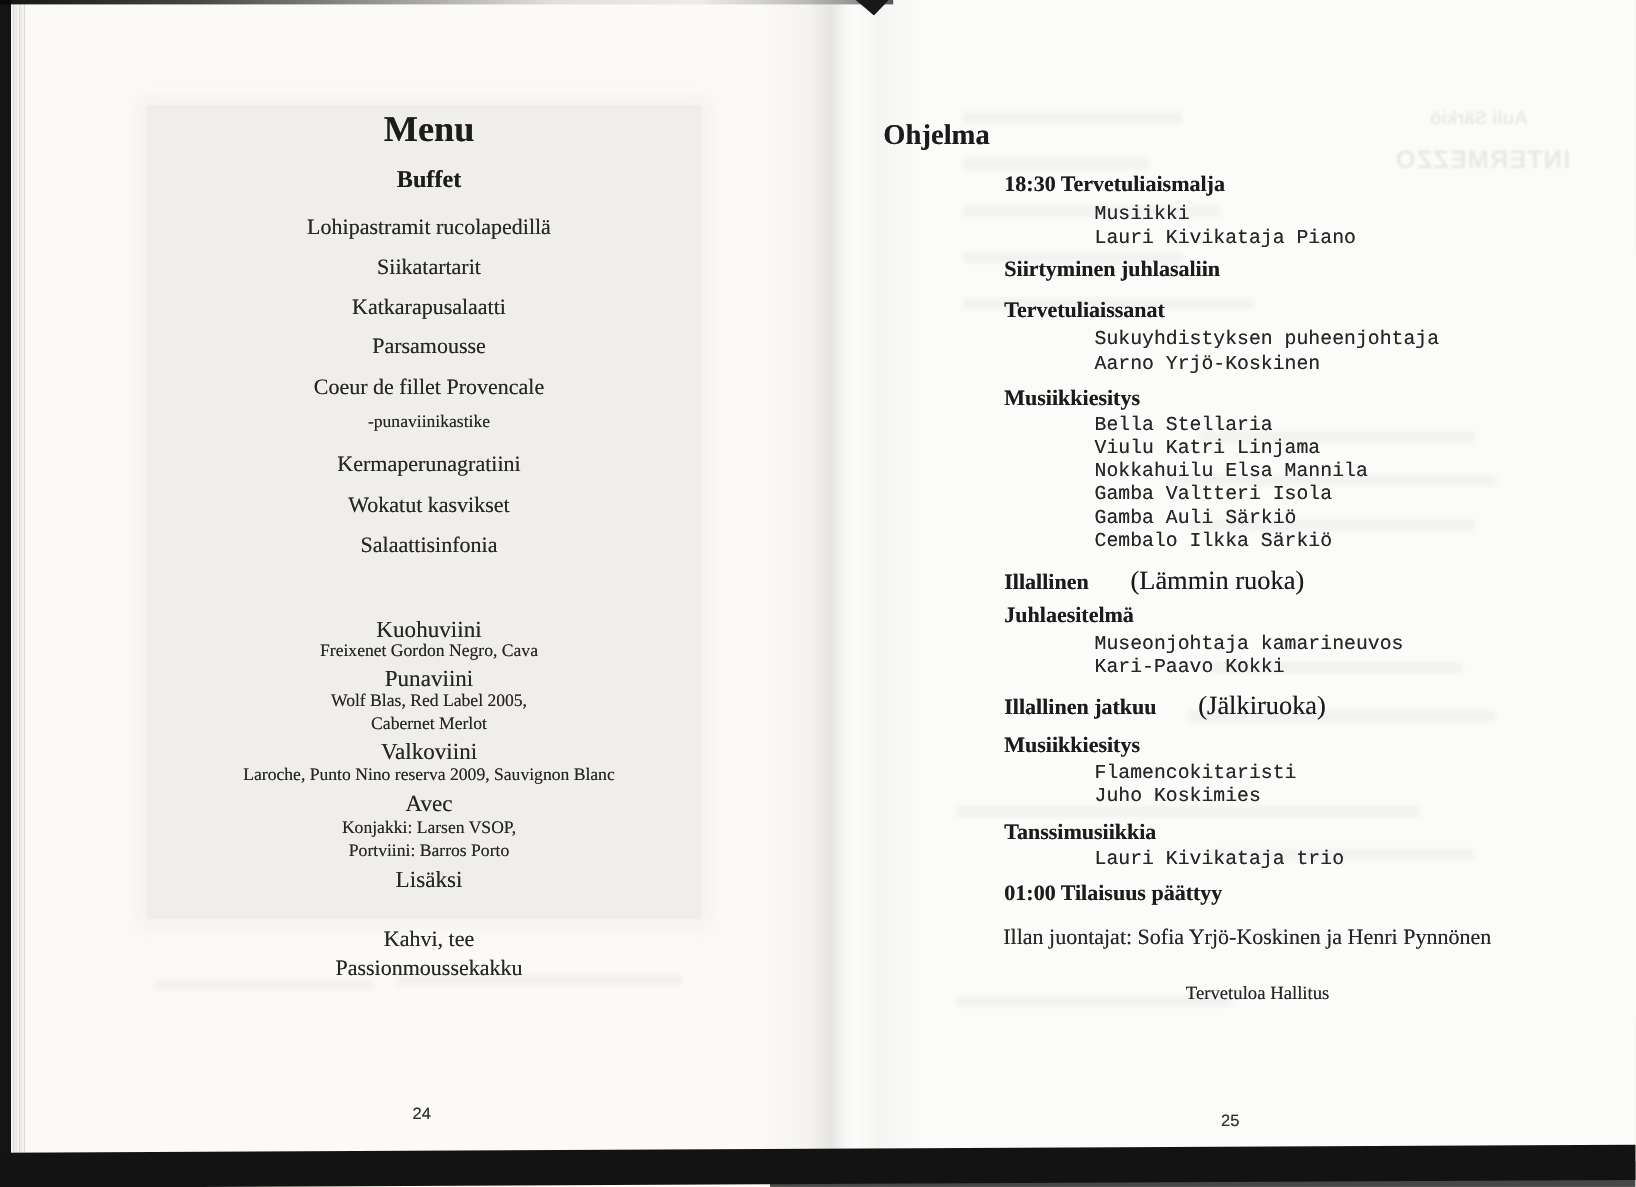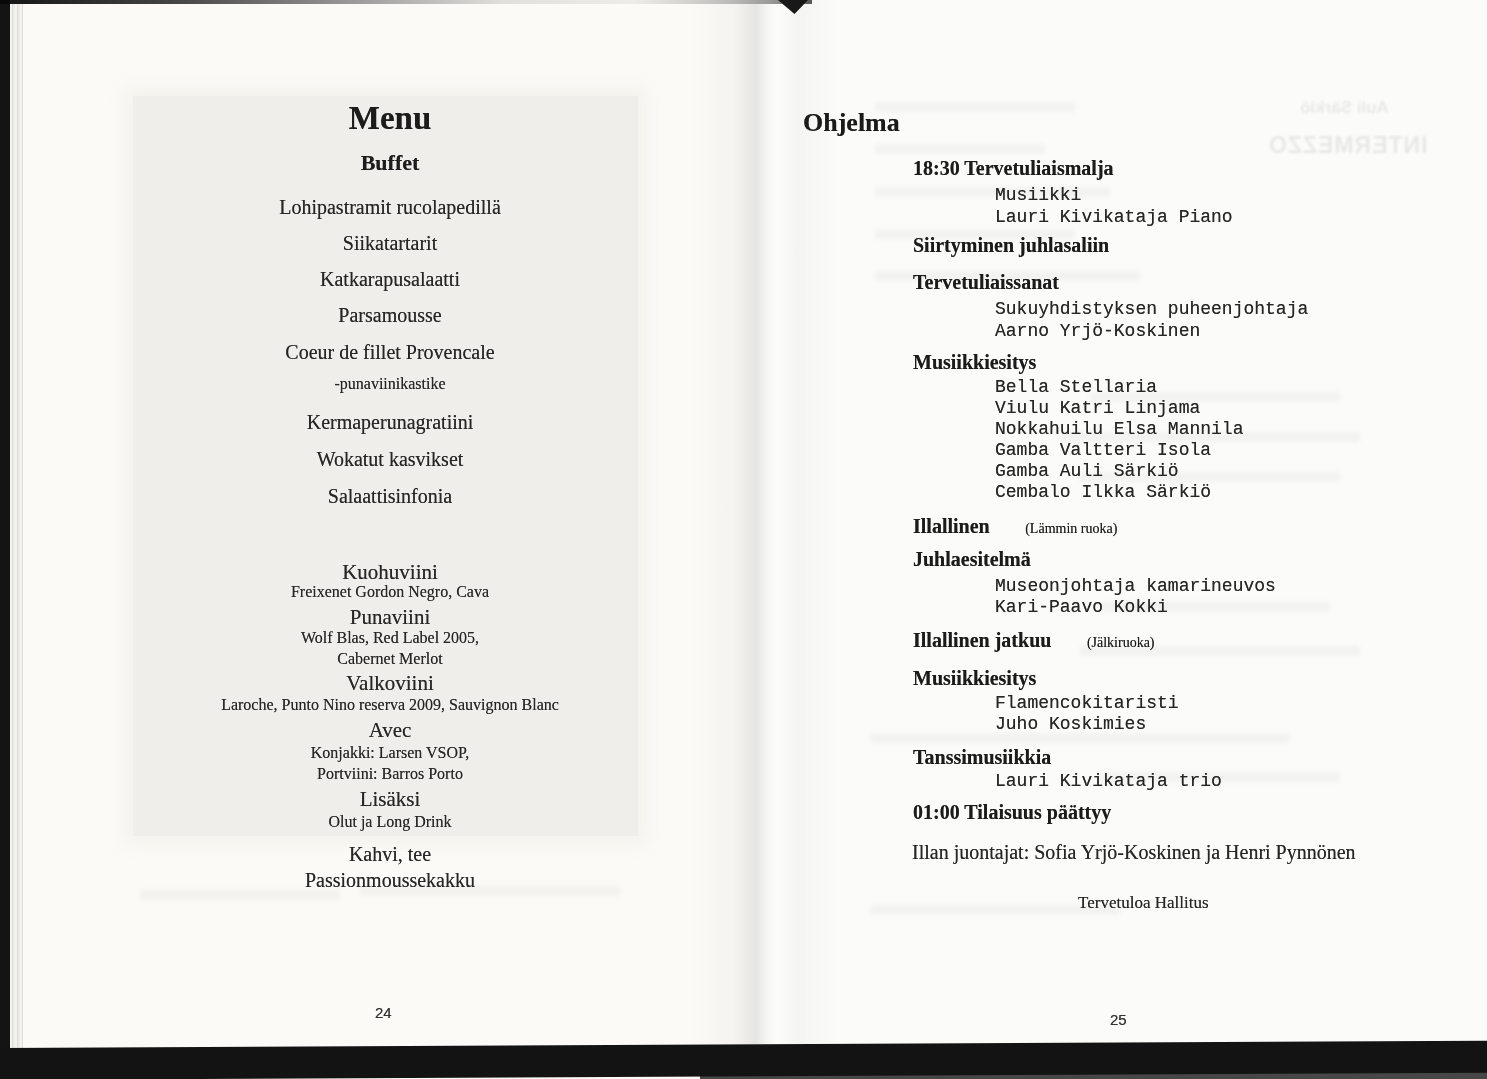--- a/index.html
+++ b/index.html
@@ -32,21 +32,21 @@
     text-shadow:0 0 .6px rgba(45,45,45,.65);}
   .center{width:752px;left:14px;text-align:center;}
   .mtitle{font-size:33px;font-weight:bold;color:#1c1c1c;}
   .msub{font-size:22px;font-weight:bold;color:#1c1c1c;}
   .item{font-size:20px;}
   .small{font-size:16px;}
   .wine{font-size:21px;}
   .ptitle{font-size:26px;font-weight:bold;color:#1b1b1b;}
   .phead{font-size:20px;font-weight:bold;color:#1b1b1b;}
   .psub{font-size:18px;font-family:Liberation Mono, monospace;}
-  .pinline-reg{font-size:14px;font-weight:normal;padding-left:32px;}
+  .pinline-reg{font-size:24px;font-weight:normal;padding-left:32px;}
   .pagenum{font-family:"Liberation Sans","DejaVu Sans",sans-serif;font-size:15px;color:#333;}
   
   .gb{position:absolute;height:10px;background:rgba(90,90,88,.055);filter:blur(2px);border-radius:2px;z-index:3;}
   .ghost-word{position:absolute;z-index:3;transform:scaleX(-1);filter:blur(1px);
     font-family:"Liberation Sans","DejaVu Sans",sans-serif;font-weight:bold;color:rgba(70,70,75,.10);white-space:nowrap;}
 </style>
 </head>
 <body>
 
 <div id="scan">
@@ -92,21 +92,20 @@
   <div class="line center small" style="top:583px">Freixenet Gordon Negro, Cava</div>
   <div class="line center wine" style="top:605px">Punaviini</div>
   <div class="line center small" style="top:629px">Wolf Blas, Red Label 2005,</div>
   <div class="line center wine" style="top:671px">Valkoviini</div>
   <div class="line center small" style="top:650px">Cabernet Merlot</div>
   <div class="line center small" style="top:696px">Laroche, Punto Nino reserva 2009, Sauvignon Blanc</div>
   <div class="line center wine" style="top:718px">Avec</div>
   <div class="line center small" style="top:744px">Konjakki: Larsen VSOP,</div>
   <div class="line center wine" style="top:787px">Lisäksi</div>
   <div class="line center small" style="top:765px">Portviini: Barros Porto</div>
-  <div class="line center small" style="top:813px">Olut ja Long Drink</div>
 
   <div class="line center item" style="top:843px">Kahvi, tee</div>
   <div class="line center item" style="top:869px">Passionmoussekakku</div>
 
   <div class="line pagenum" style="left:375px;top:1004px">24</div>
 
   <div class="line ptitle" style="left:803px;top:108px;width:645px;text-align:left">Ohjelma</div>
 
   <div class="line phead" style="left:913px;top:157px">18:30 Tervetuliaismalja</div>
   <div class="line psub" style="left:995px;top:185px">Musiikki</div>

